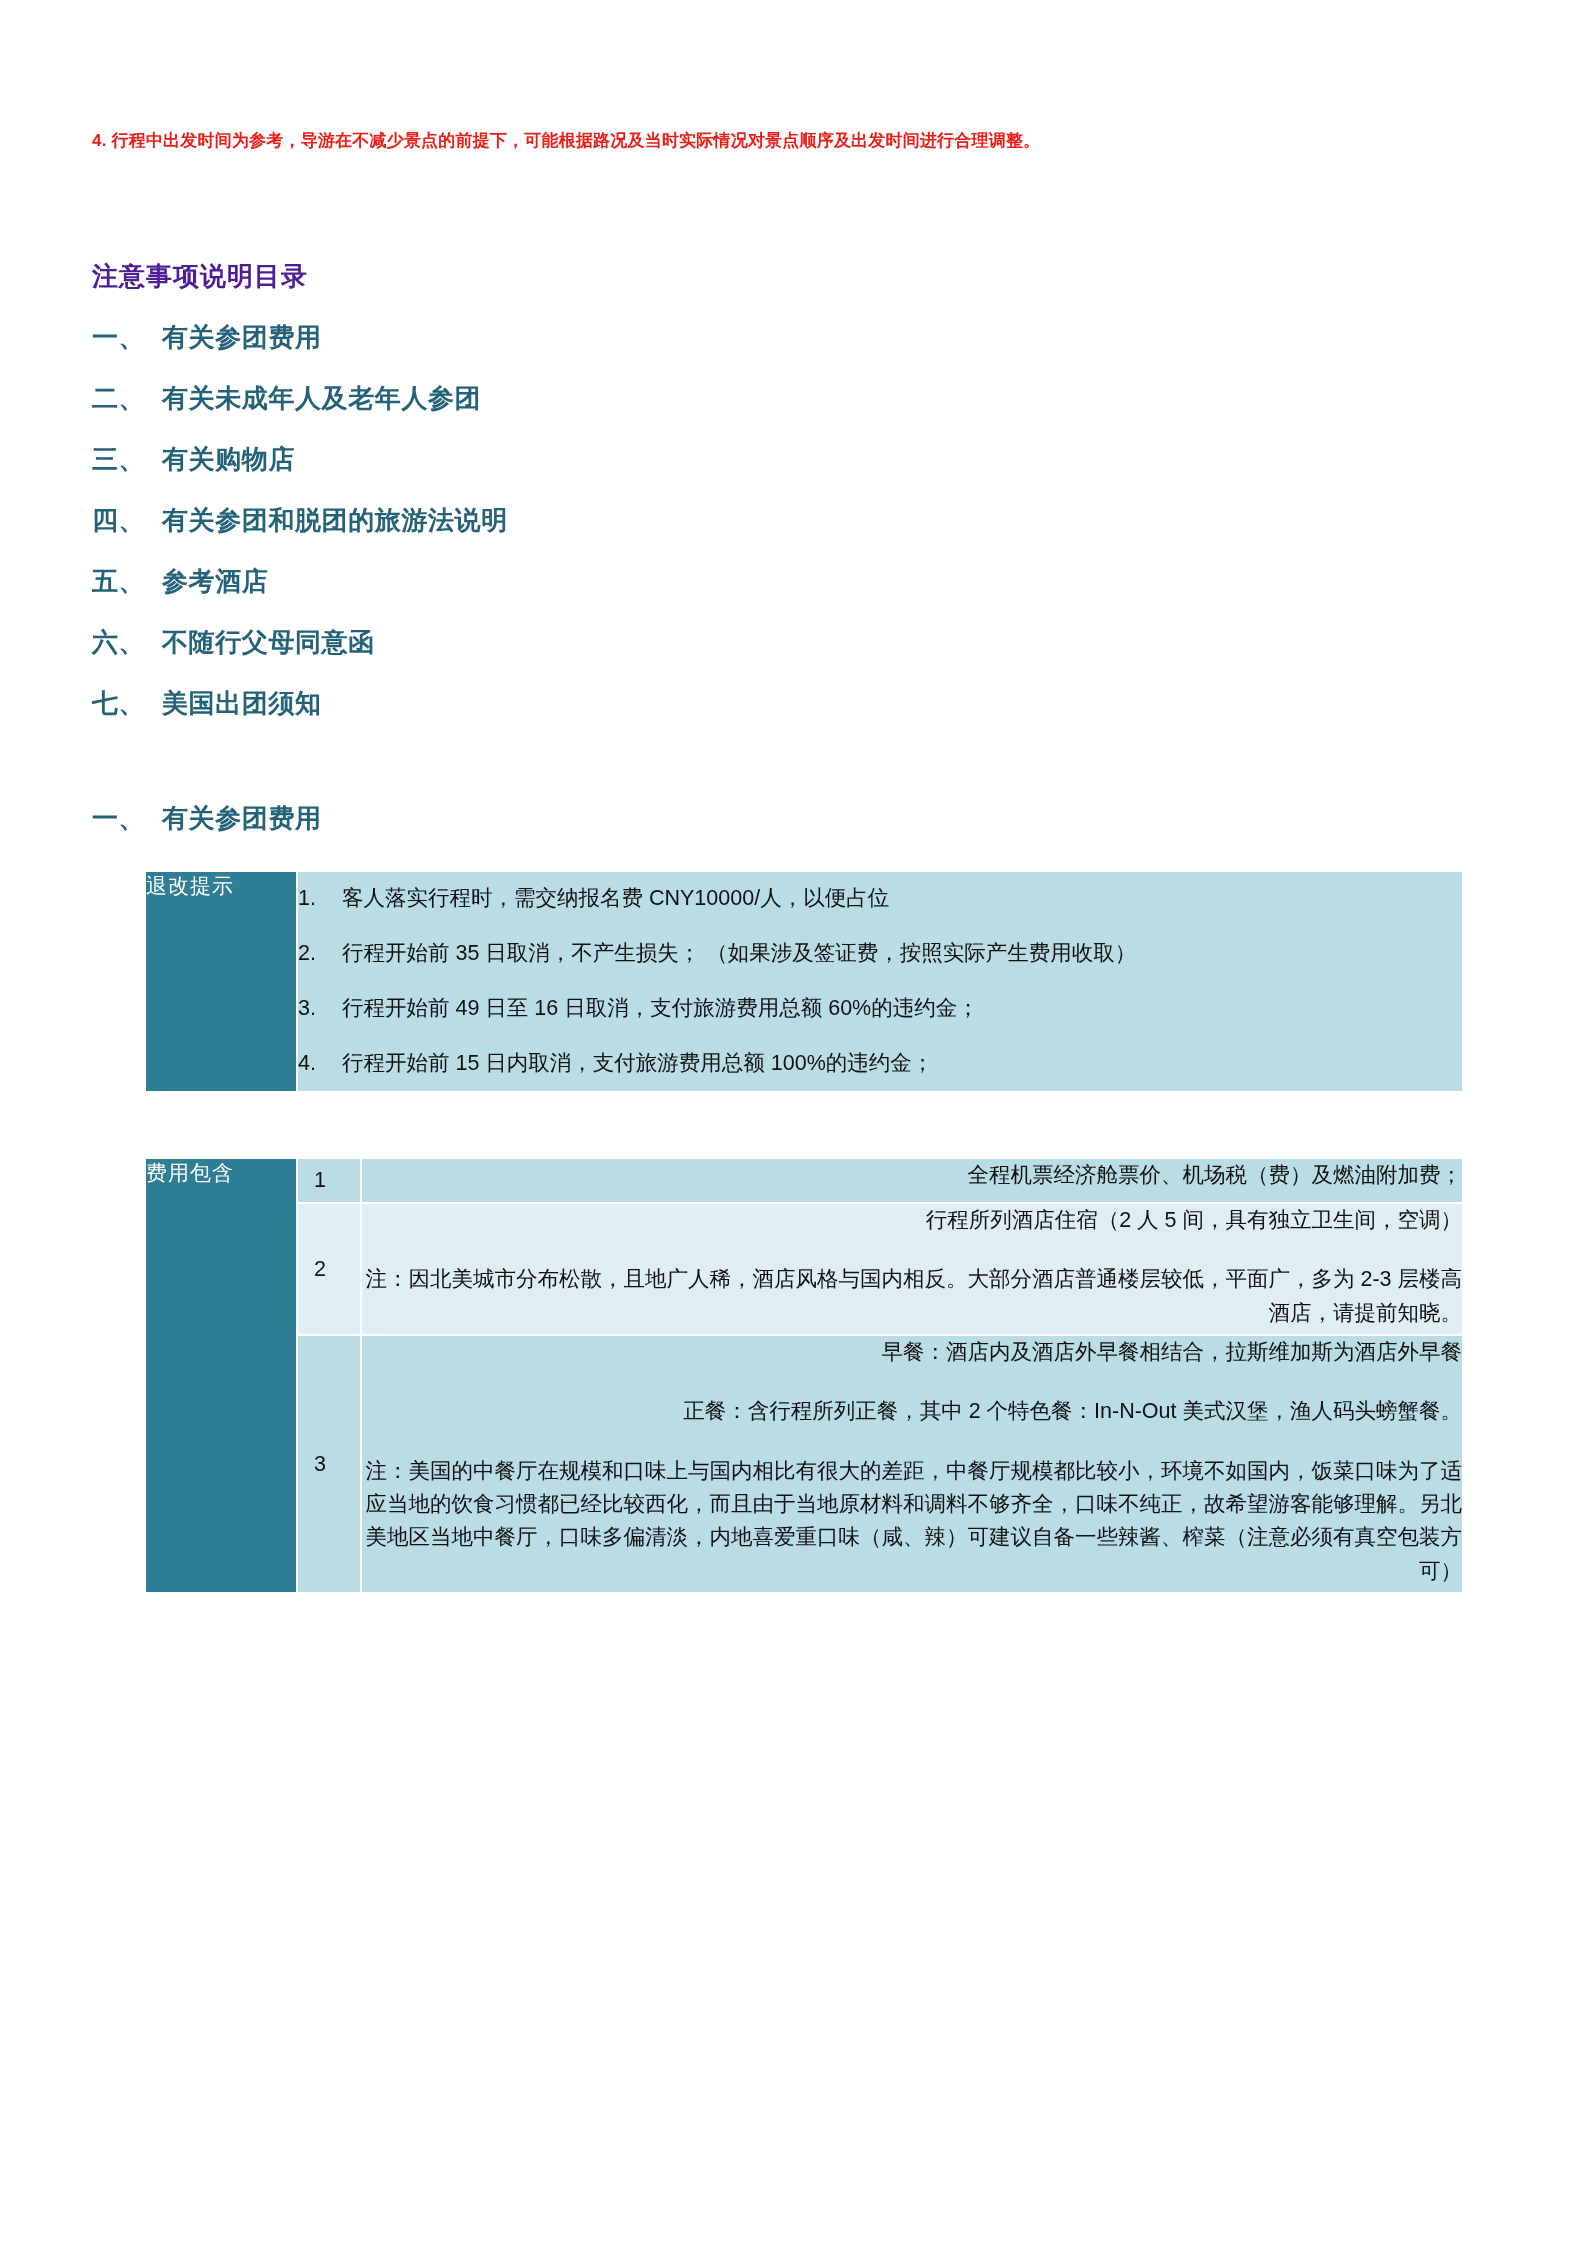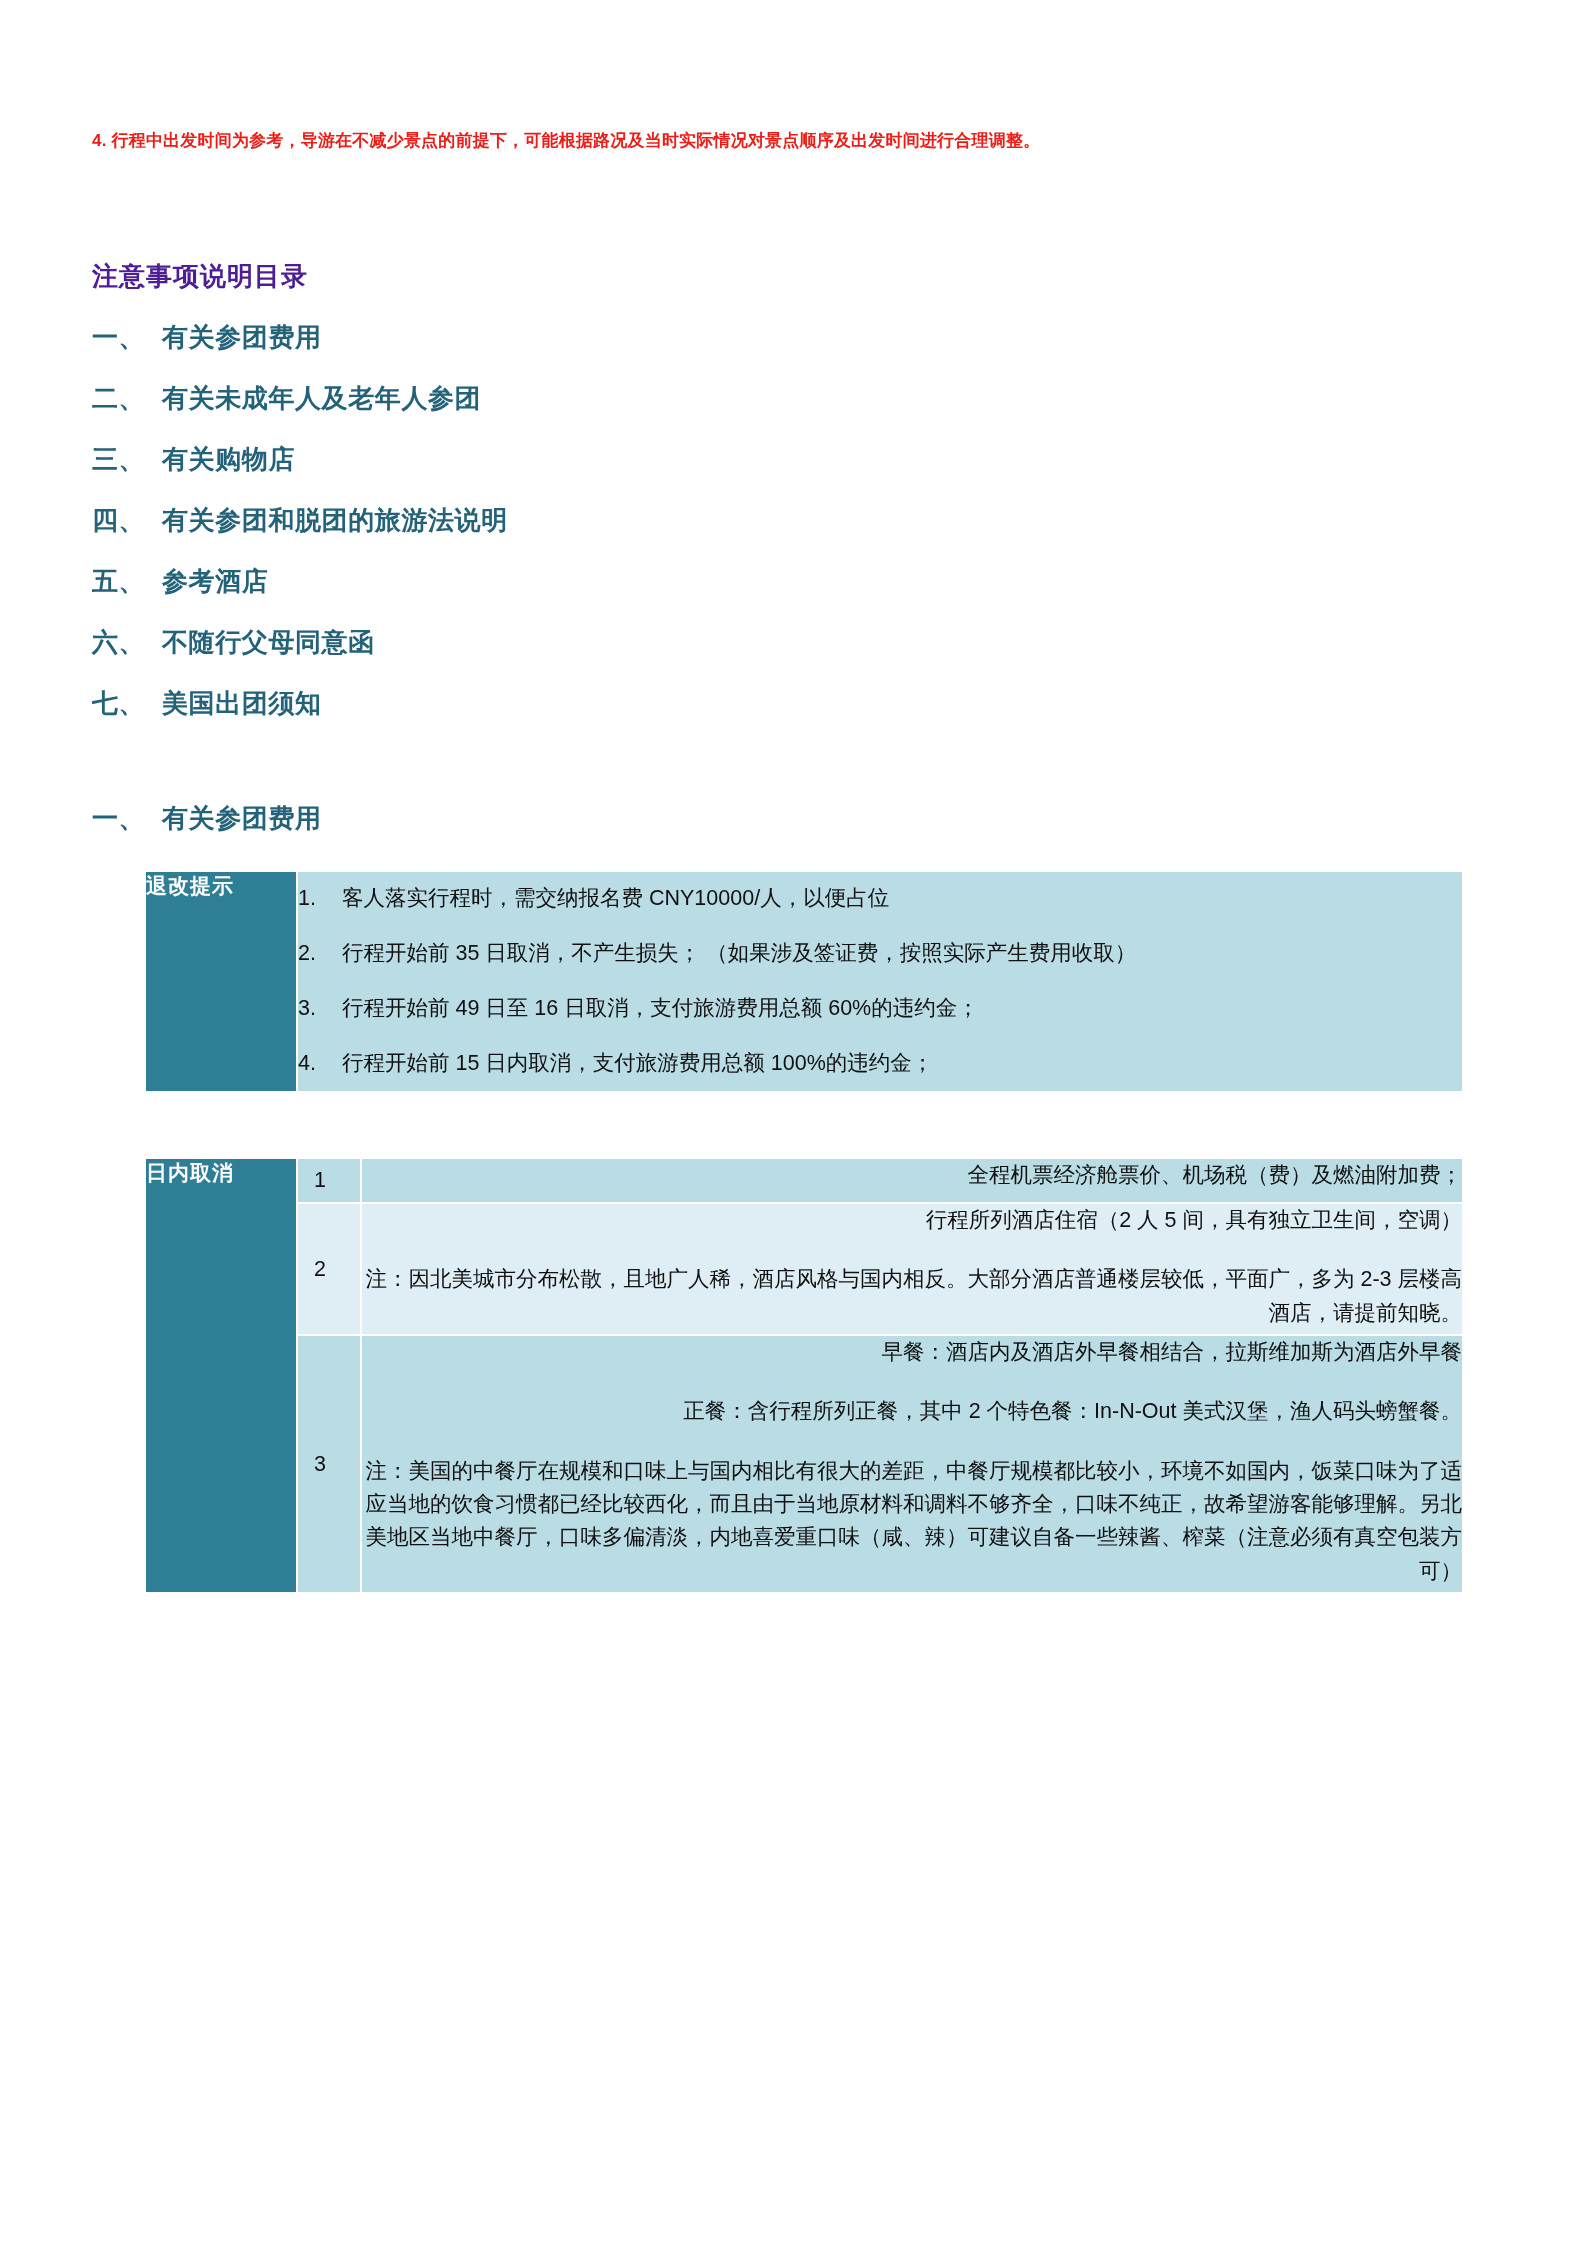--- a/index.html
+++ b/index.html
@@ -87,21 +87,21 @@
   .tbl.t2 { margin-top: 64px; }
 
   .tbl td {
     vertical-align: top;
     padding: 0;
   }
 
   .hdr-cell {
     background: #2E7E96;
     color: #ffffff;
-    font-weight: bold;
+    font-weight: normal;
     font-size: 21px;
     letter-spacing: 1px;
     width: 150px;
     padding: 16px 0 0 14px;
     vertical-align: top;
     box-sizing: border-box;
   }
 
   .body-cell {
     background: #B9DCE5;
@@ -218,21 +218,21 @@
           <span class="li-txt">行程开始前 15 日内取消，支付旅游费用总额 100%的违约金；</span>
         </div>
       </td>
     </tr>
   </tbody>
     </table>
 
   <table class="tbl t2">
     <tbody>
         <tr>
-      <td class="hdr-cell" rowspan="3">日内取消</td>
+      <td class="hdr-cell" rowspan="3">费用包含</td>
       <td class="num-cell">
         <span>1</span>
       </td>
       <td class="body-cell">
         <p class="para tight">全程机票经济舱票价、机场税（费）及燃油附加费；</p>
       </td>
     </tr>
     <tr>
       <td class="num-cell alt">
         <span>2</span>

